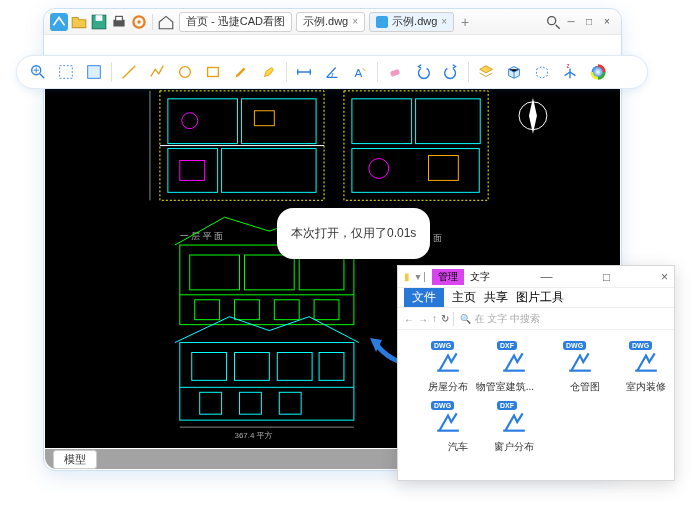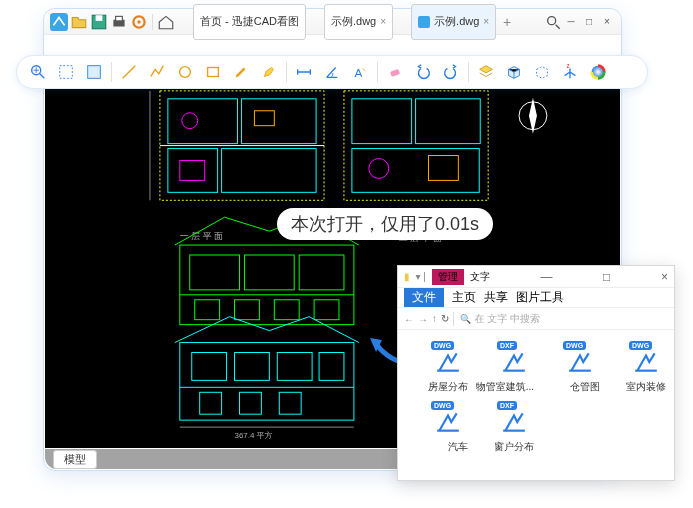--- a/index.html
+++ b/index.html
@@ -1,38 +1,38 @@
 <!DOCTYPE html>
 <html><head>
 <meta charset="utf-8">
 <style>
 *{box-sizing:border-box;margin:0;padding:0;font-family:"Microsoft YaHei",Arial,sans-serif}
 body{width:693px;height:508px;background:#fff;position:relative;overflow:hidden}
 .cad-window{position:absolute;left:43px;top:8px;width:579px;height:463px;background:#fff;border-radius:12px;border:1px solid #c9e0f7;box-shadow:0 6px 20px rgba(60,120,200,.15)}
 .titlebar{height:26px;display:flex;align-items:center;padding:0 6px;gap:2px;border-bottom:1px solid #e8e8e8;background:linear-gradient(#fdfdfd,#f4f4f4);border-radius:12px 12px 0 0}
 .tb-ico{width:18px;height:18px;display:inline-flex;align-items:center;justify-content:center;font-size:11px}
 .tb-sep{width:1px;height:16px;background:#ddd;margin:0 2px}
-.tab{display:flex;align-items:center;height:36px;padding:8px 6px;font-size:11px;color:#333;border:1px solid #d0d0d0;border-radius:3px;background:#fff;margin-left:16px;gap:4px}
+.tab{display:flex;align-items:center;height:20px;padding:8px 6px;font-size:11px;color:#333;border:1px solid #d0d0d0;border-radius:3px;background:#fff;margin-left:2px;gap:4px}
 .tab.active{background:#eaf4ff}
 .tab .x{font-size:10px;color:#888}
 .win-ctrl{margin-left:auto;display:flex;gap:2px}
 .win-ctrl span{width:16px;height:16px;display:inline-flex;align-items:center;justify-content:center;font-size:10px;color:#555}
 .toolbar-wrap{position:absolute;left:16px;top:55px;width:632px;height:34px;background:#fff;border-radius:18px;border:1px solid #dfeaf5;box-shadow:0 2px 8px rgba(60,120,200,.12);display:flex;align-items:center;padding:0 10px;gap:6px}
 .tool{width:22px;height:22px;display:inline-flex;align-items:center;justify-content:center;border-radius:4px;cursor:pointer}
 .tool svg{width:18px;height:18px}
 .tsep{width:1px;height:20px;background:#e0e0e0}
 .canvas{position:absolute;left:1px;right:1px;top:57px;bottom:22px;background:#000;overflow:hidden}
 .footer{position:absolute;left:1px;right:1px;bottom:1px;height:20px;background:#a3a3a3;display:flex;align-items:center;padding:0 8px;font-size:11px;color:#333;border-radius:0 0 12px 12px}
 .footer-tab{background:#fff;border:1px solid #ccc;padding:1px 10px;border-radius:3px}
-.toast{position:absolute;left:277px;top:208px;background:#fff;border-radius:16px;padding:4px 14px;font-size:18px;color:#333;box-shadow:0 2px 8px rgba(0,0,0,.2)}
+.toast{position:absolute;left:277px;top:208px;background:#fff;border-radius:16px;padding:17px 14px;font-size:12px;color:#333;box-shadow:0 2px 8px rgba(0,0,0,.2)}
 
 .draw{position:absolute;stroke-width:1;fill:none}
 .explorer{position:absolute;right:18px;top:265px;width:278px;height:216px;background:#fff;border:1px solid #d8d8d8;box-shadow:0 4px 16px rgba(0,0,0,.15)}
 .exp-top{height:22px;background:#fff;border-bottom:1px solid #eee;display:flex;align-items:center;padding:0 6px;font-size:10px;gap:6px}
-.exp-top .badge{background:#be185d;padding:1px 6px;font-size:10px}
+.exp-top .badge{background:#d946ef;padding:1px 6px;font-size:10px}
 .exp-top .close{margin-left:auto;color:#666;font-size:12px}
 .exp-tabs{height:20px;display:flex;align-items:center;font-size:12px;padding:0 6px;gap:8px;border-bottom:1px solid #eee}
 .exp-tabs .filetab{background:#2878d7;color:#fff;padding:1px 8px}
 .exp-nav{height:22px;display:flex;align-items:center;padding:0 6px;font-size:10px;color:#555;gap:4px;border-bottom:1px solid #eee}
 .exp-nav .arrow{color:#888}
 .exp-nav .path{flex:1;white-space:nowrap;overflow:hidden;text-overflow:ellipsis}
 .exp-nav .search{color:#aaa;border-left:1px solid #ddd;padding-left:6px}
 .exp-body{padding:8px 6px;display:flex;flex-wrap:wrap;gap:4px 2px}
 .fitem{width:64px;display:flex;flex-direction:column;align-items:flex-end;gap:2px;cursor:pointer}
 .ficon{width:40px;height:40px;border-radius:6px;display:flex;flex-direction:column;align-items:center;justify-content:center;position:relative}

